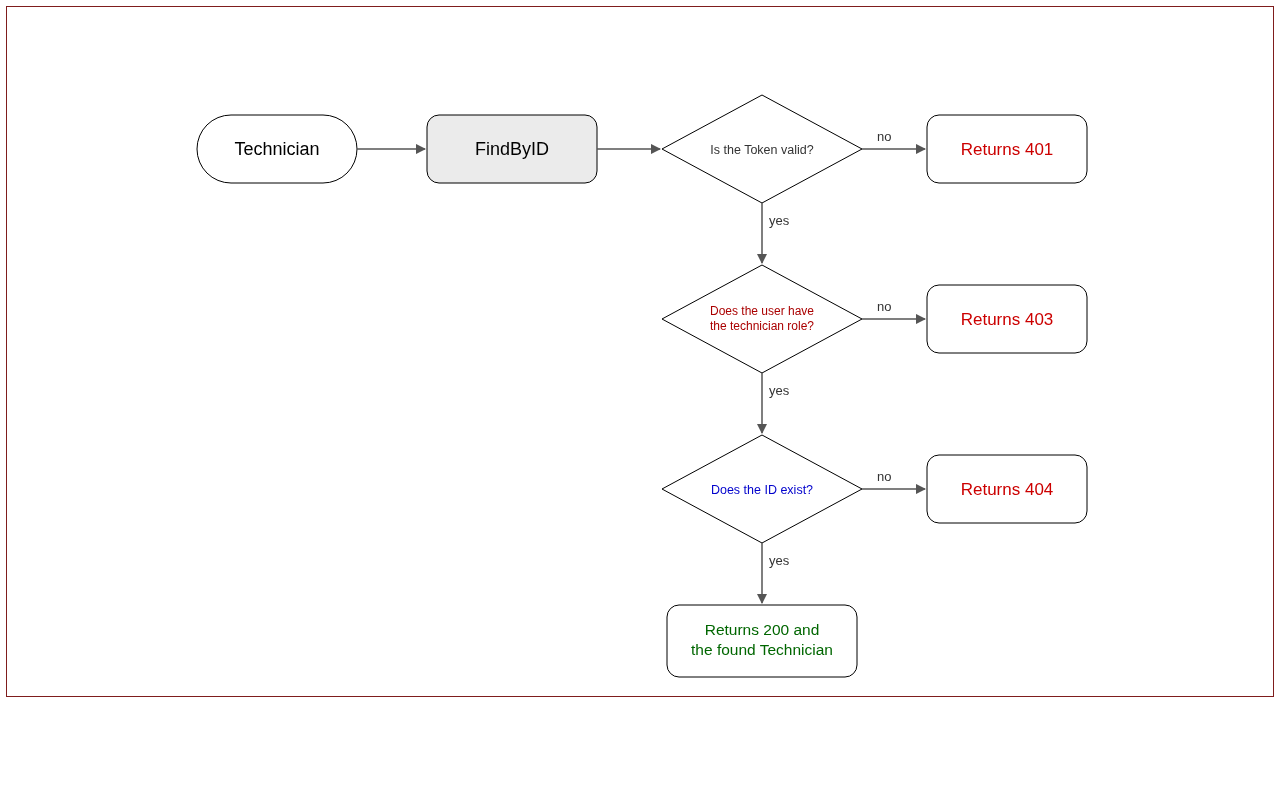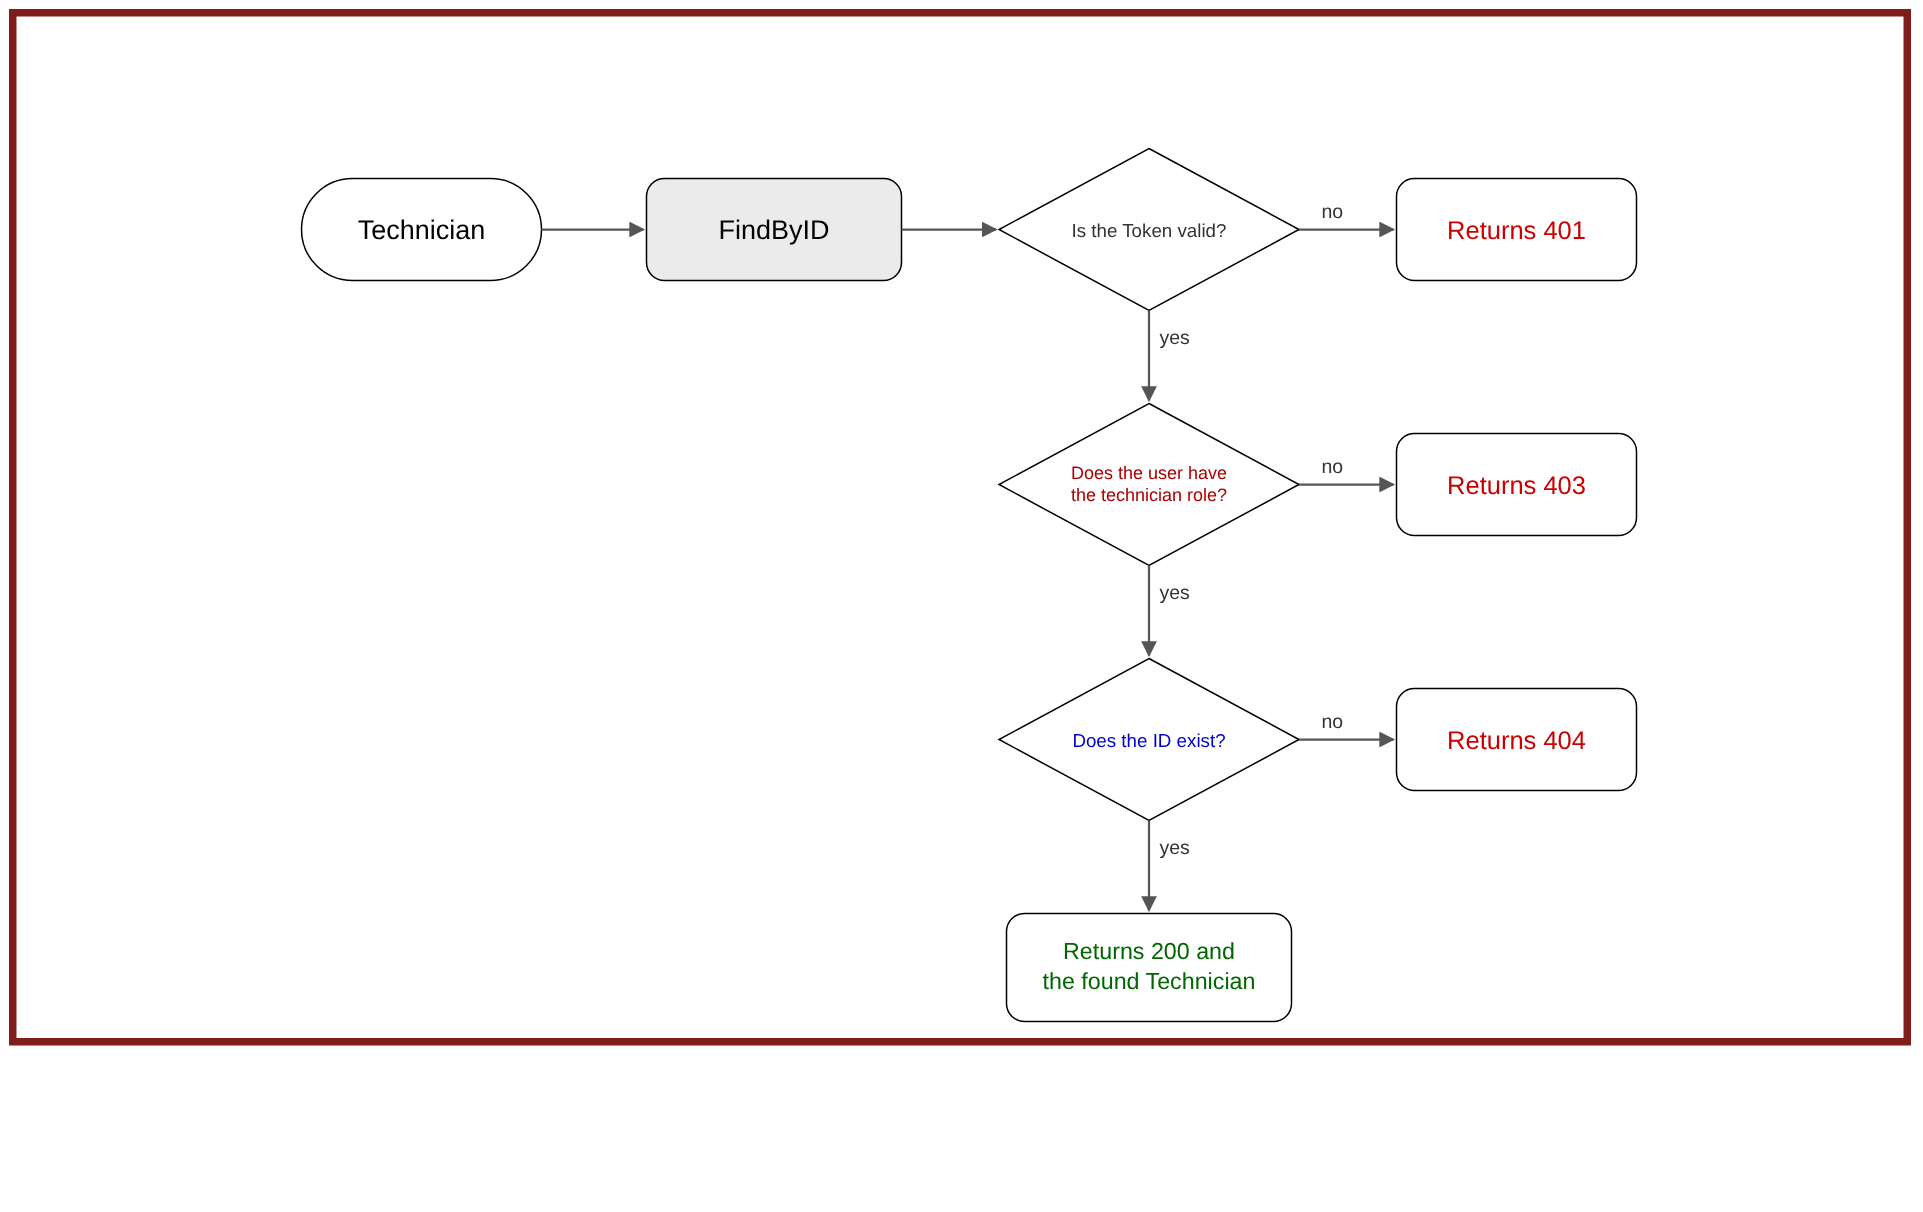--- a/index.html
+++ b/index.html
@@ -9,21 +9,21 @@
     height: 808px;
     font-family: Arial, Helvetica, sans-serif;
     background: #fff;
   }
   .frame {
     position: absolute;
     left: 6px;
     top: 6px;
     width: 1268px;
     height: 691px;
-    border: 5px solid #7f1d1d;
+    border: 1px solid #7f1d1d;
     box-sizing: border-box;
   }
   svg { position: absolute; left: 0; top: 0; }
   text { font-family: Arial, Helvetica, sans-serif; }
 </style>
 </head>
 <body>
 
 <div class="frame">
 <svg width="1268" height="794" viewBox="0 0 1268 794">

